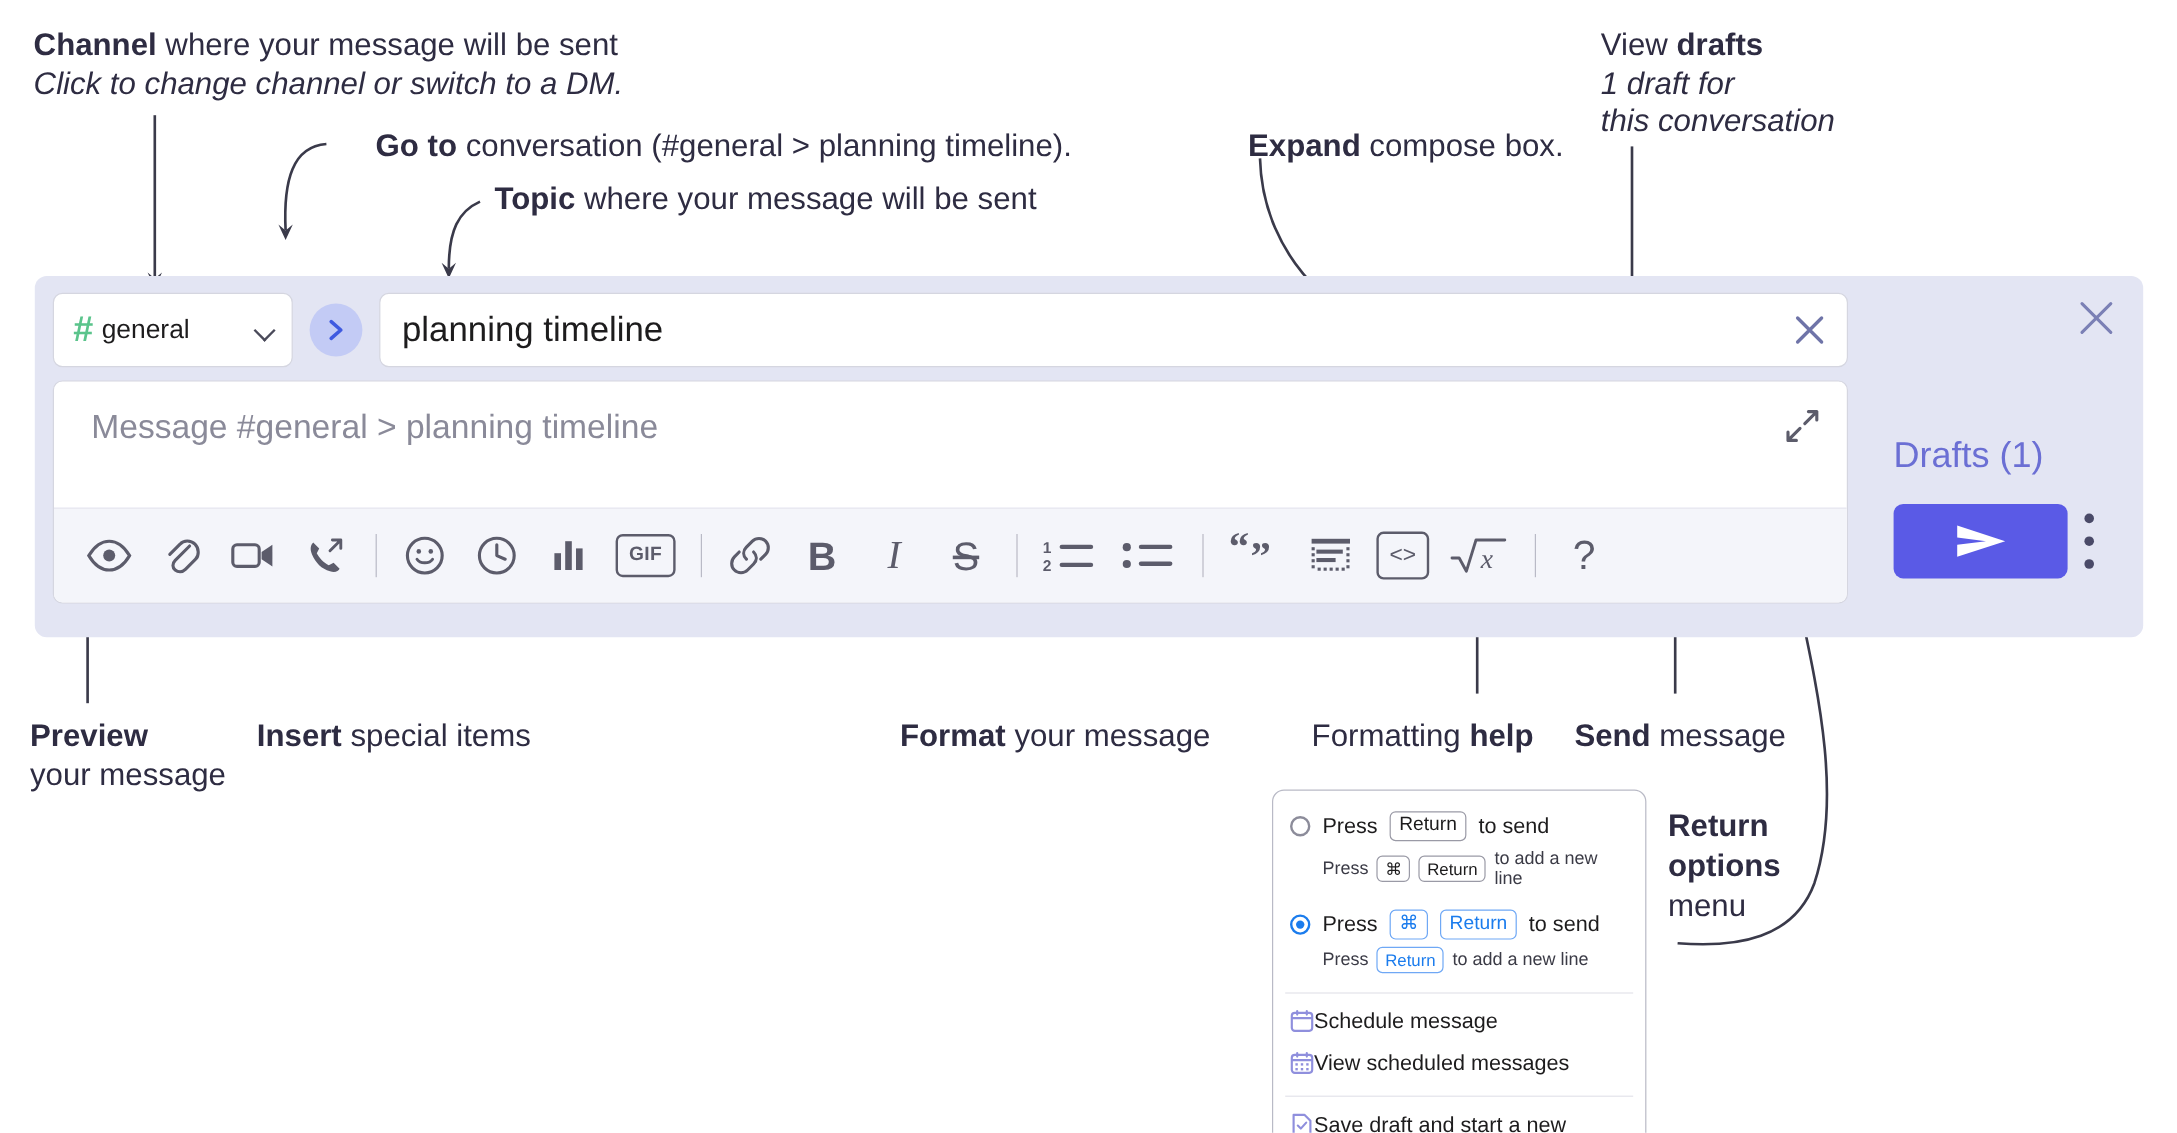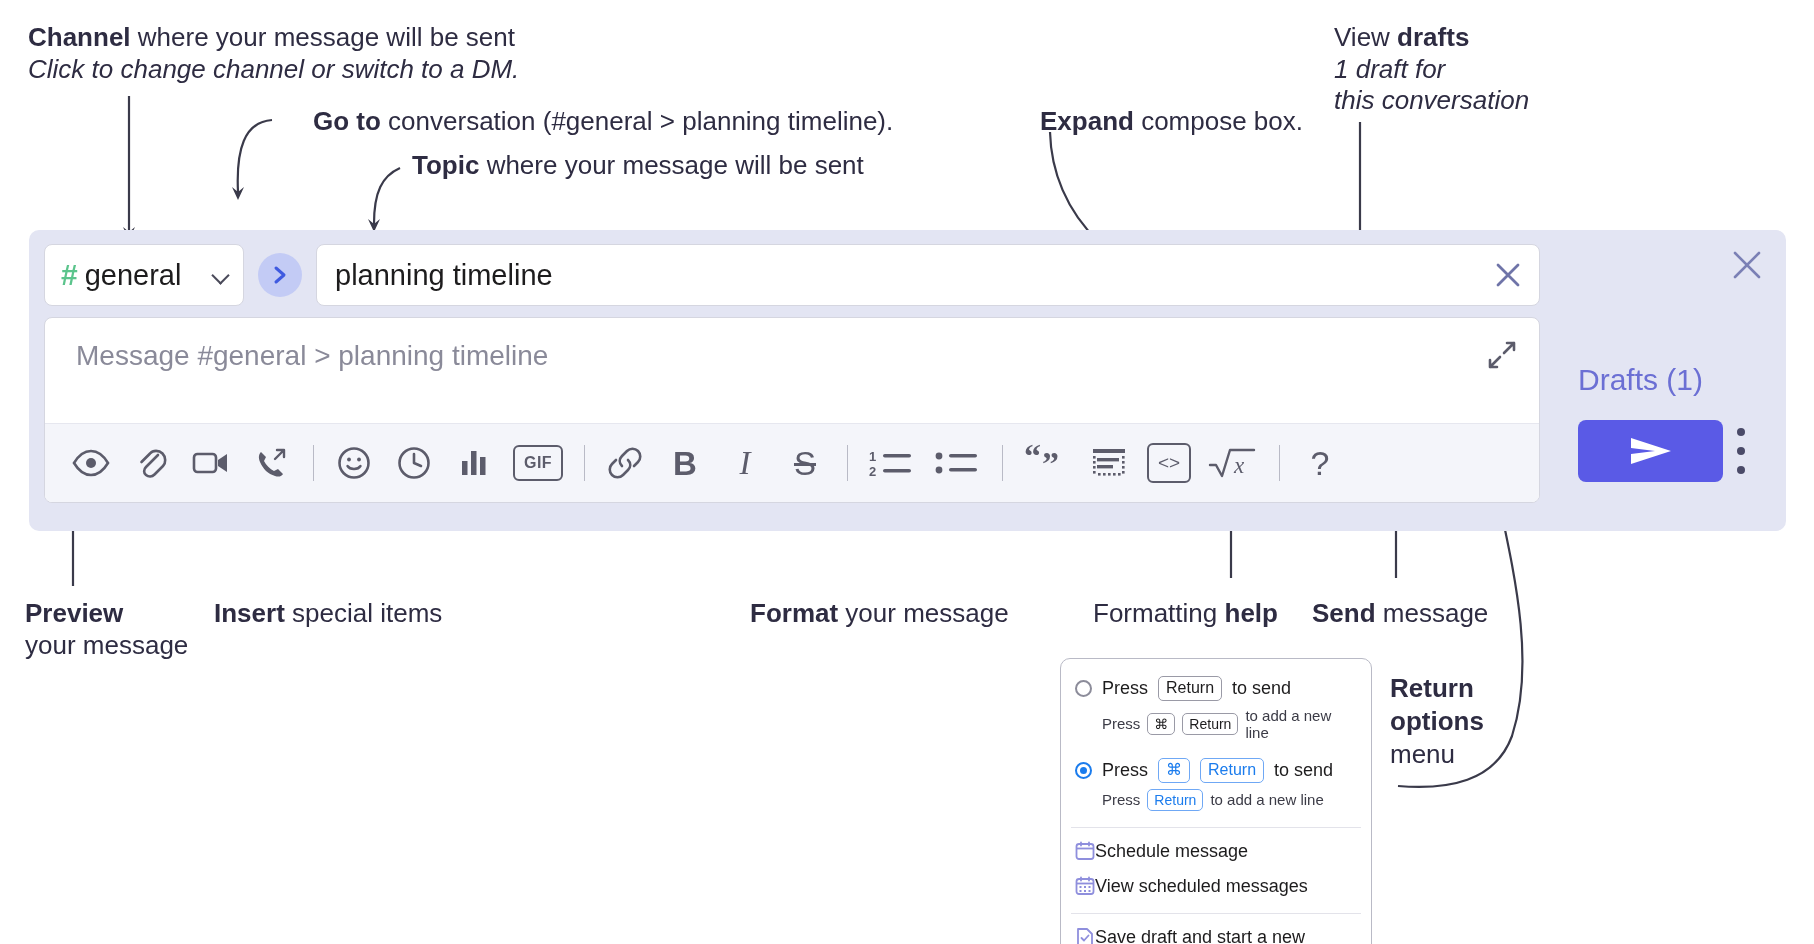--- a/index.html
+++ b/index.html
@@ -53,21 +53,21 @@
     display:flex;align-items:center;
     box-sizing:border-box;
     padding:0 12px 0 16px;
     gap:8px;
   }
   .hash{
     color:#5bc48c;font-size:30px;font-weight:700;
     line-height:1;letter-spacing:-1px;
   }
   .channel-name{
-    font-size:29px;color:#1d1c1d;flex:1;
+    font-size:22px;color:#1d1c1d;flex:1;
   }
   .chev{
     width:18px;height:18px;position:relative;flex:none;
   }
   .chev:before{
     content:"";position:absolute;left:1px;top:3px;
     width:11px;height:11px;
     border-right:2.4px solid #4a4a5a;
     border-bottom:2.4px solid #4a4a5a;
     transform:rotate(45deg);

